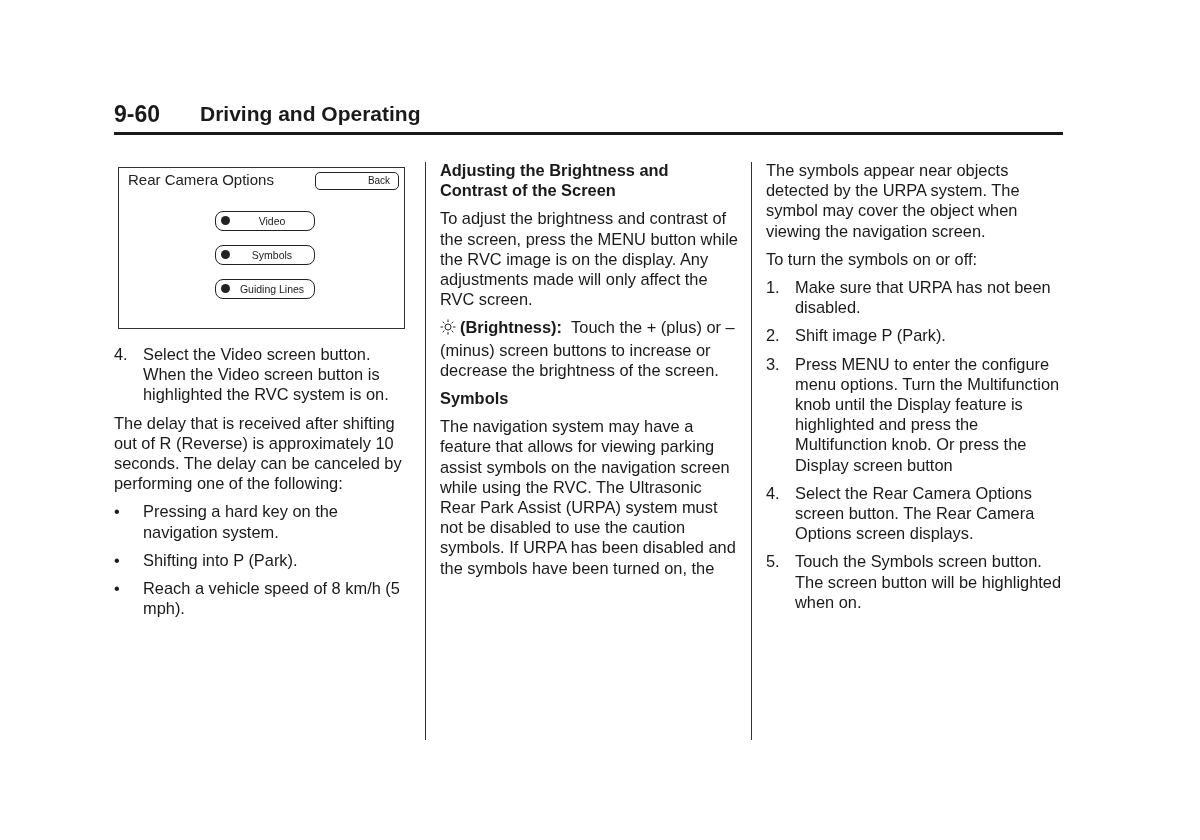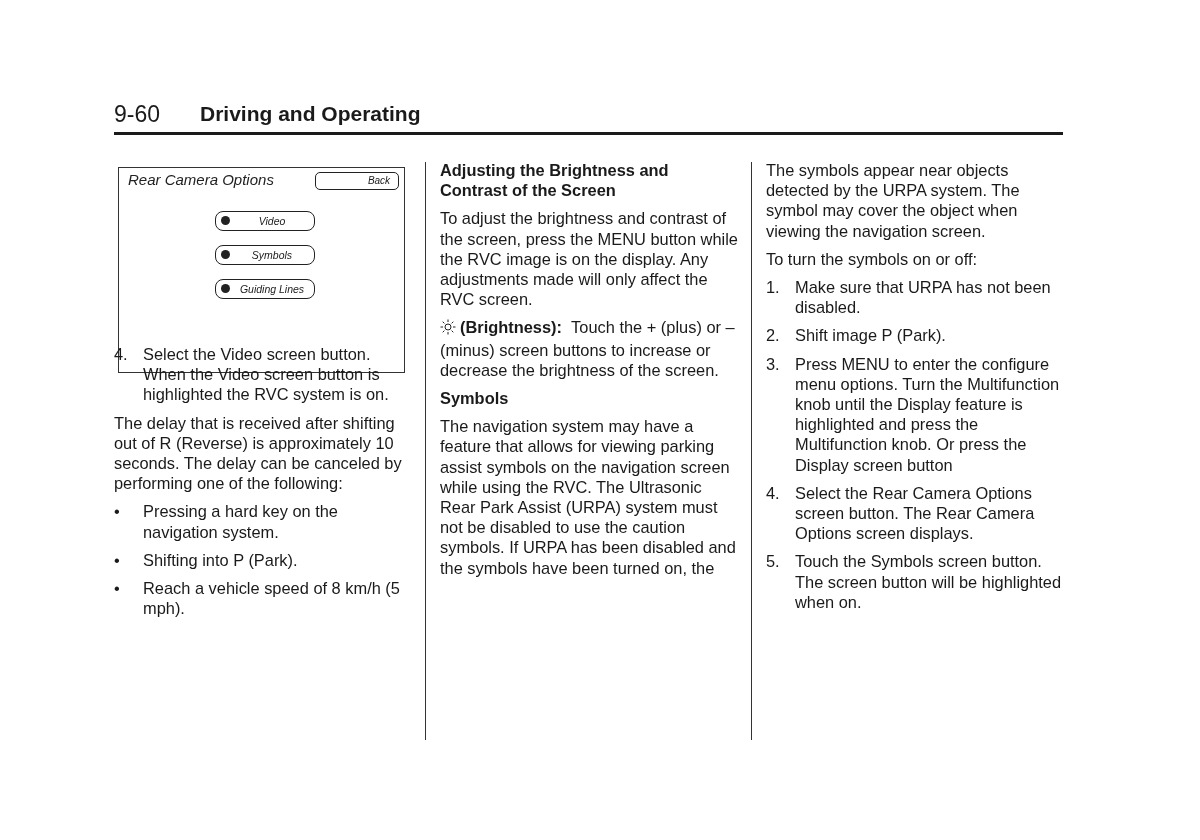--- a/index.html
+++ b/index.html
@@ -22,21 +22,21 @@
       top: 100px;
       width: 949px;
       height: 32px;
       border-bottom: 3px solid #1a1a1a;
     }
     .page-number {
       position: absolute;
       left: 0;
       top: 0;
       font-size: 23px;
-      font-weight: normal;
+      font-weight: bold;
       line-height: 28px;
     }
     .section-title {
       position: absolute;
       left: 86px;
       top: 0;
       font-size: 21px;
       font-weight: bold;
       line-height: 28px;
     }
@@ -68,25 +68,24 @@
     }
     .bold { font-weight: bold; }
     .italic { font-style: italic; }
 
     
     .figure {
       position: absolute;
       left: 118px;
       top: 167px;
       width: 287px;
-      height: 206px;
+      height: 162px;
       border: 1.5px solid #333;
       box-sizing: border-box;
       background: #fff;
-      font-style: italic;
     }
     .fig-title {
       position: absolute;
       left: 9px;
       top: 3px;
       font-size: 15px;
       line-height: 18px;
       color: #222;
     }
     .fig-back {

